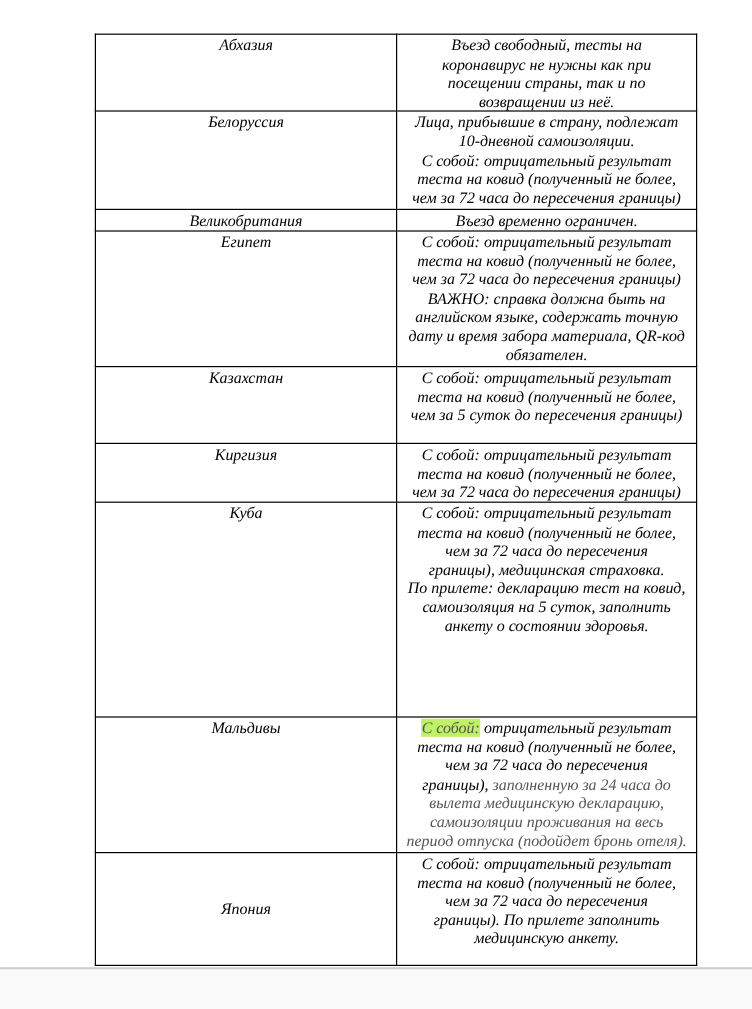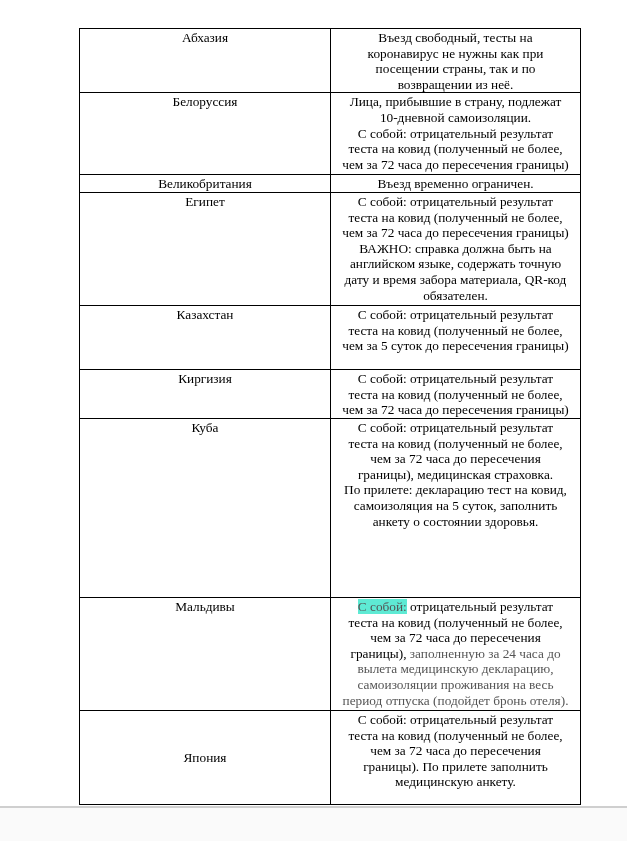--- a/index.html
+++ b/index.html
@@ -1,29 +1,29 @@
 <!DOCTYPE html>
 <html><head>
 <meta charset="utf-8">
 <style>
   html, body { margin: 0; padding: 0; background: #ffffff; }
   body { width: 627px; height: 841px; position: relative; overflow: hidden;
          font-family: "Liberation Serif", "DejaVu Serif", serif; color: #000; }
-  .page { position: absolute; left: 0; top: 0; width: 627px; height: 807px; background: #fff; }
+  .page { position: absolute; left: 0; top: 0; width: 627px; height: 807px; background: #fff; font-style: italic; }
   .page-edge { position: absolute; left: 0; top: 806px; width: 627px; height: 2px; background: #cfcfcf; }
   .below-page { position: absolute; left: 0; top: 808px; width: 627px; height: 33px; background: #fafafa; }
   table.rules { position: absolute; left: 79px; top: 28px; width: 501px; border-collapse: collapse; table-layout: fixed; }
   table.rules td { border: 1px solid #000; vertical-align: top; text-align: center;
                    font-size: 13.3px; line-height: 15.6px; padding: 1px 4px 0 4px; }
   td.country { width: 242px; }
   td.rules-cell { width: 241px; }
   td.country.middle { vertical-align: middle; }
   .line { display: block; white-space: nowrap; text-align: center; }
   .gray { color: #555; }
-  .hl { background: #5eead4; color: #555; }
+  .hl { background: #bef264; color: #555; }
 </style>
 </head>
 <body>
 
 <div class="page">
   <table class="rules">
     <tbody>
       <tr style="height:64px">
         <td class="country">Абхазия</td>
         <td class="rules-cell">

